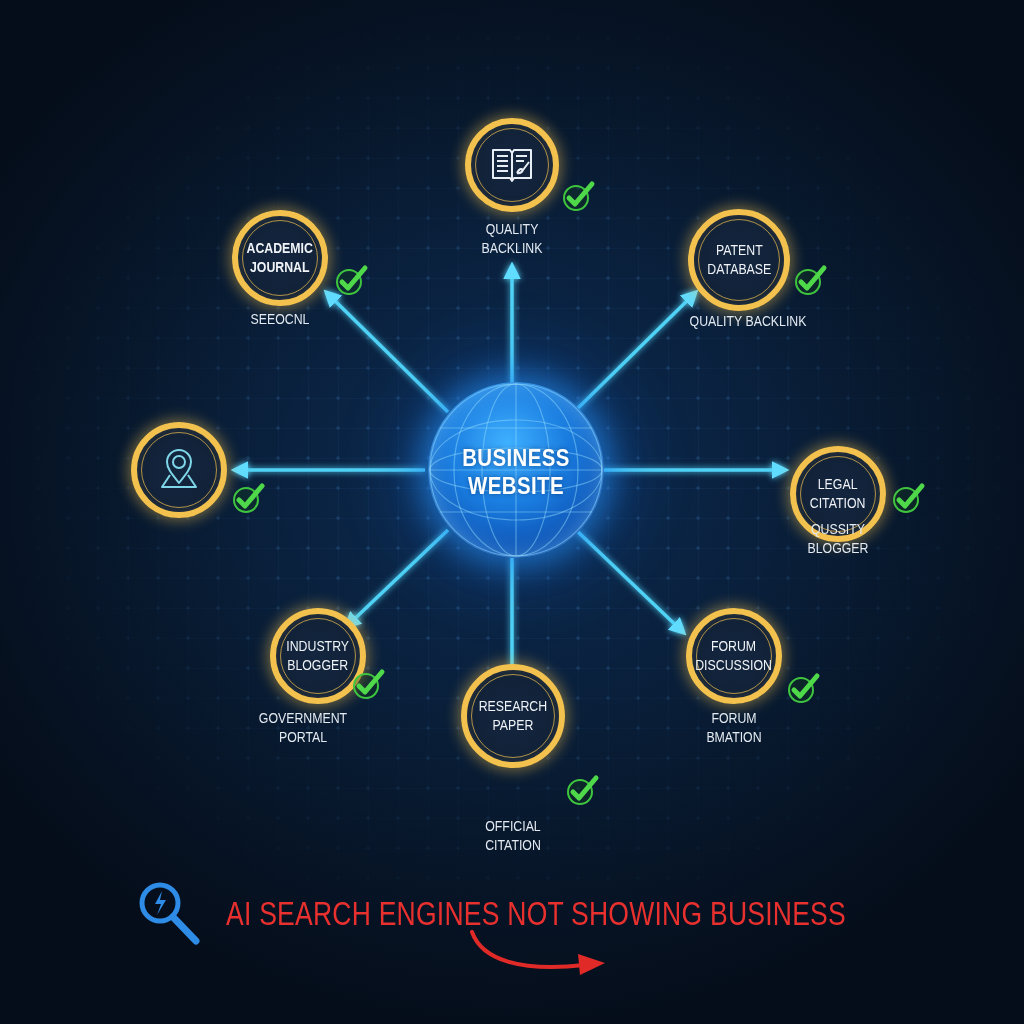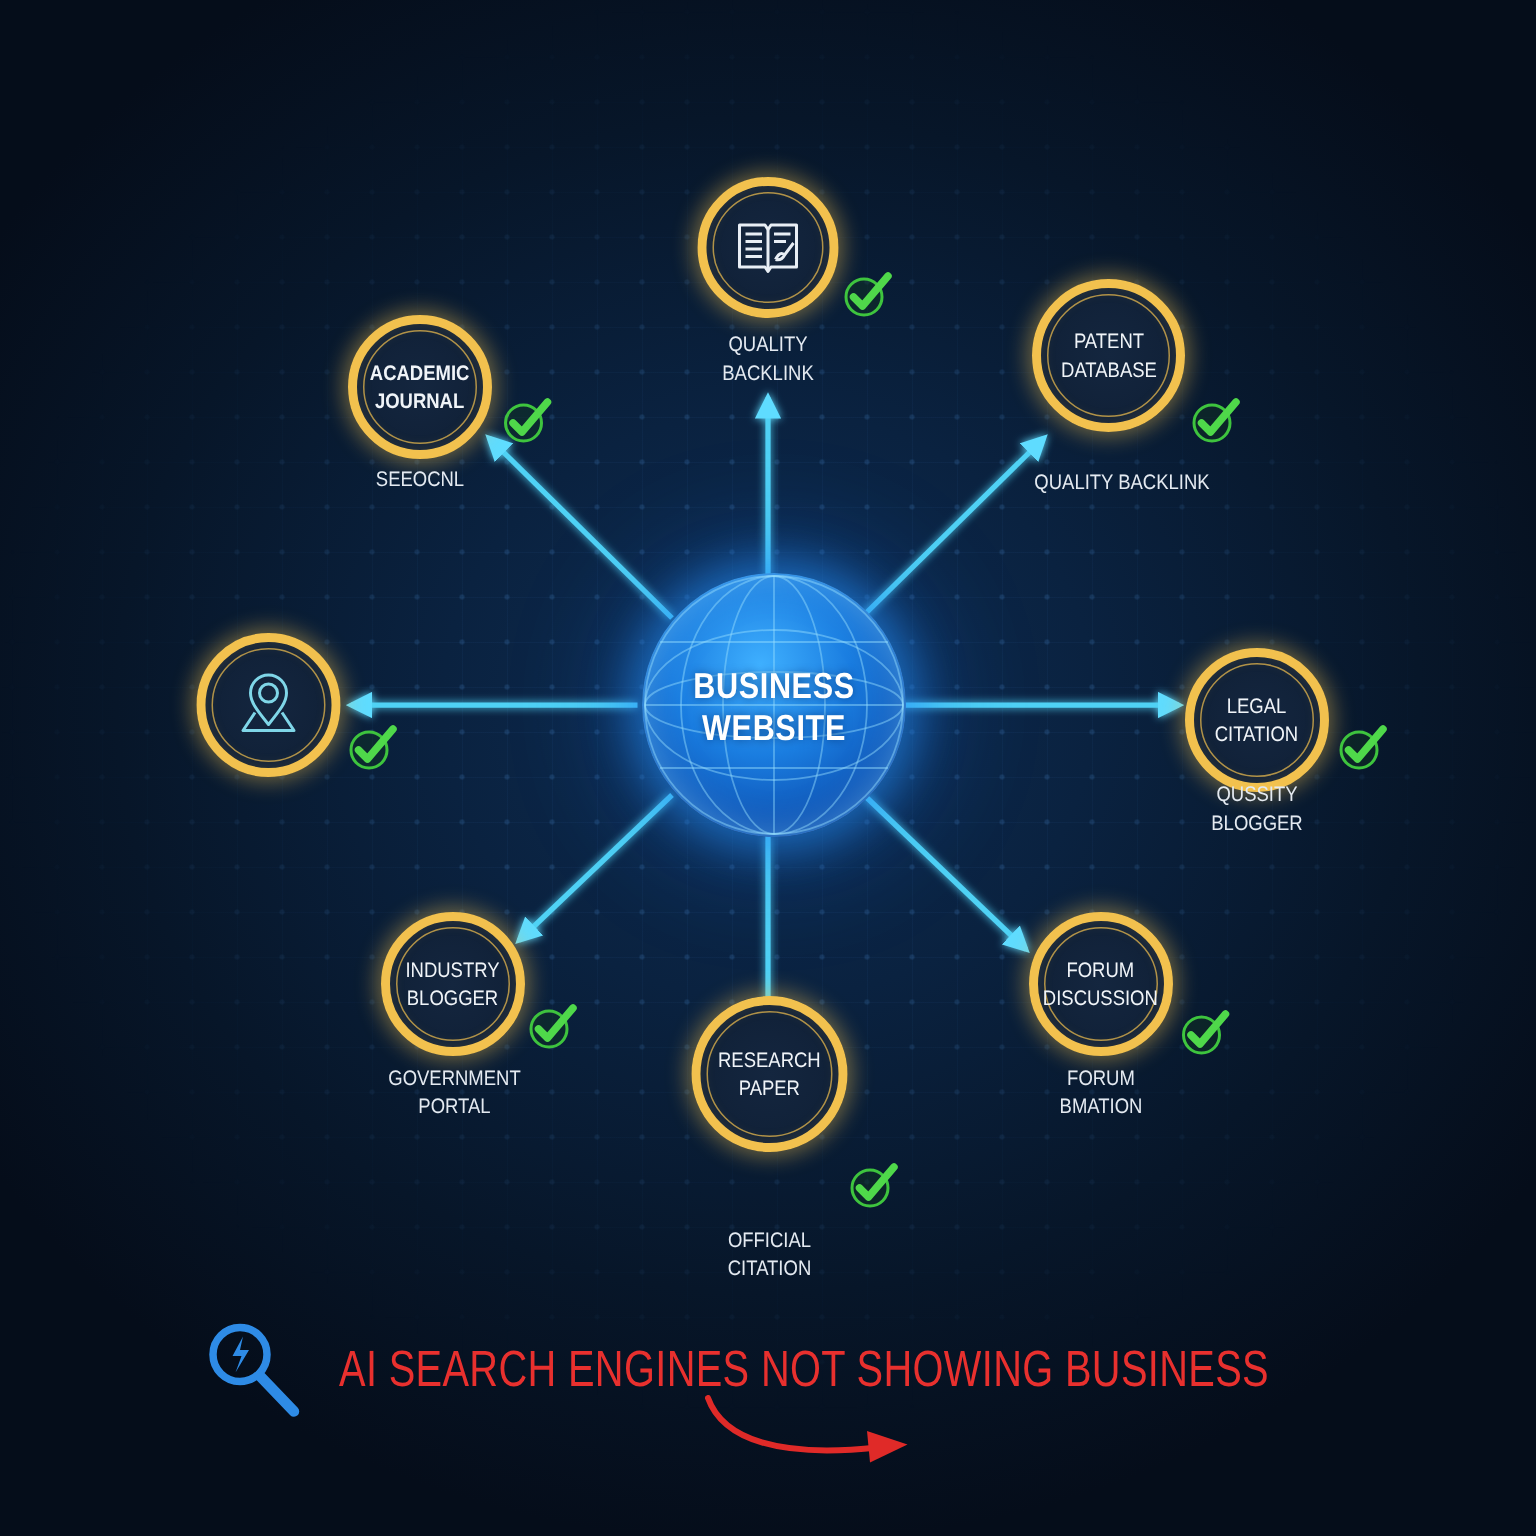--- a/index.html
+++ b/index.html
@@ -148,21 +148,21 @@
     </div>
 </div>
 <svg class="check" style="left:333px;top:262px;" viewBox="0 0 36 36">
     <circle cx="16" cy="20" r="12" stroke="#3ec43e" stroke-width="2" fill="rgba(20,60,30,0.35)"></circle>
     <path d="M9,20 L15,26 L32,6" stroke="#4fd84a" stroke-width="5" fill="none" stroke-linecap="round" stroke-linejoin="round"></path>
   </svg>
 <div class="sub-label" style="left:230px;top:310px;width:100px;">
   <div>SEEOCNL</div>
 </div>
 
-<div class="node" style="left:688px;top:186px;width:102px;height:102px;">
+<div class="node" style="left:688px;top:209px;width:102px;height:102px;">
   <div class="node-label">
       <div>PATENT</div>
       <div>DATABASE</div>
     </div>
 </div>
 <svg class="check" style="left:792px;top:262px;" viewBox="0 0 36 36">
     <circle cx="16" cy="20" r="12" stroke="#3ec43e" stroke-width="2" fill="rgba(20,60,30,0.35)"></circle>
     <path d="M9,20 L15,26 L32,6" stroke="#4fd84a" stroke-width="5" fill="none" stroke-linecap="round" stroke-linejoin="round"></path>
   </svg>
 <div class="sub-label" style="left:680px;top:312px;width:136px;">
@@ -176,36 +176,36 @@
       <circle cx="24" cy="15" r="6"></circle>
       <path d="M15,28 L7,40 L41,40 L33,28"></path>
     </g>
   </svg>
 </div>
 <svg class="check" style="left:230px;top:480px;" viewBox="0 0 36 36">
     <circle cx="16" cy="20" r="12" stroke="#3ec43e" stroke-width="2" fill="rgba(20,60,30,0.35)"></circle>
     <path d="M9,20 L15,26 L32,6" stroke="#4fd84a" stroke-width="5" fill="none" stroke-linecap="round" stroke-linejoin="round"></path>
   </svg>
 
-<div class="node" style="left:790px;top:432px;width:96px;height:96px;">
+<div class="node" style="left:790px;top:446px;width:96px;height:96px;">
   <div class="node-label">
       <div>LEGAL</div>
       <div>CITATION</div>
     </div>
 </div>
 <svg class="check" style="left:890px;top:480px;" viewBox="0 0 36 36">
     <circle cx="16" cy="20" r="12" stroke="#3ec43e" stroke-width="2" fill="rgba(20,60,30,0.35)"></circle>
     <path d="M9,20 L15,26 L32,6" stroke="#4fd84a" stroke-width="5" fill="none" stroke-linecap="round" stroke-linejoin="round"></path>
   </svg>
 <div class="sub-label" style="left:788px;top:520px;width:100px;">
   <div>QUSSITY</div>
     <div>BLOGGER</div>
 </div>
 
-<div class="node" style="left:254px;top:608px;width:96px;height:96px;">
+<div class="node" style="left:270px;top:608px;width:96px;height:96px;">
   <div class="node-label">
       <div>INDUSTRY</div>
       <div>BLOGGER</div>
     </div>
 </div>
 <svg class="check" style="left:350px;top:666px;" viewBox="0 0 36 36">
     <circle cx="16" cy="20" r="12" stroke="#3ec43e" stroke-width="2" fill="rgba(20,60,30,0.35)"></circle>
     <path d="M9,20 L15,26 L32,6" stroke="#4fd84a" stroke-width="5" fill="none" stroke-linecap="round" stroke-linejoin="round"></path>
   </svg>
 <div class="sub-label" style="left:248px;top:709px;width:110px;">

